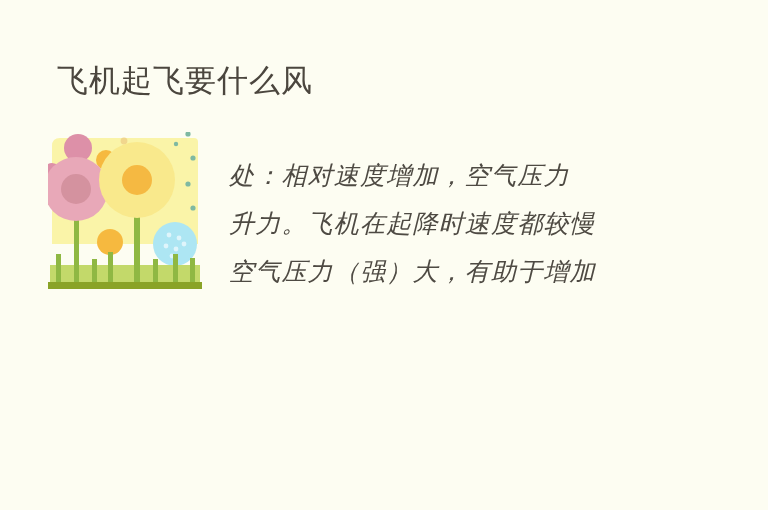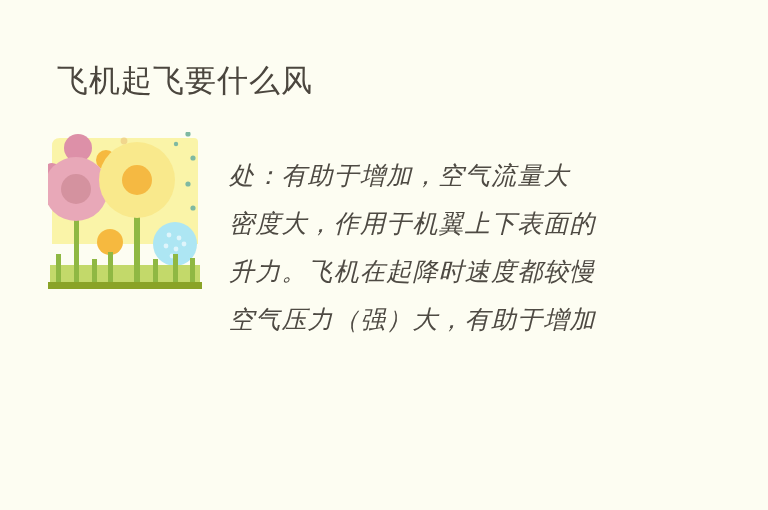--- a/index.html
+++ b/index.html
@@ -124,19 +124,18 @@
       <rect x="86" y="116" width="6" height="35" fill="#8fb843"></rect>
       <rect x="105" y="127" width="5" height="24" fill="#8fb843"></rect>
       <rect x="125" y="122" width="5" height="29" fill="#8fb843"></rect>
       <rect x="142" y="126" width="5" height="25" fill="#8fb843"></rect>
 
       <rect x="0" y="150" width="154" height="7" fill="#8aa327"></rect>
     </svg>
   </div>
 
   <div class="body-copy">
-    <div class="copy-line">处：有助于增加，空气流量大</div>
-    <div class="copy-line">密度大，作用于机翼上下表面的</div>
+    <div class="copy-line">处：相对速度增加，空气压力</div>
     <div class="copy-line">升力。飞机在起降时速度都较慢</div>
     <div class="copy-line">空气压力（强）大，有助于增加</div>
   </div>
 
 </div>
 
 </body></html>

